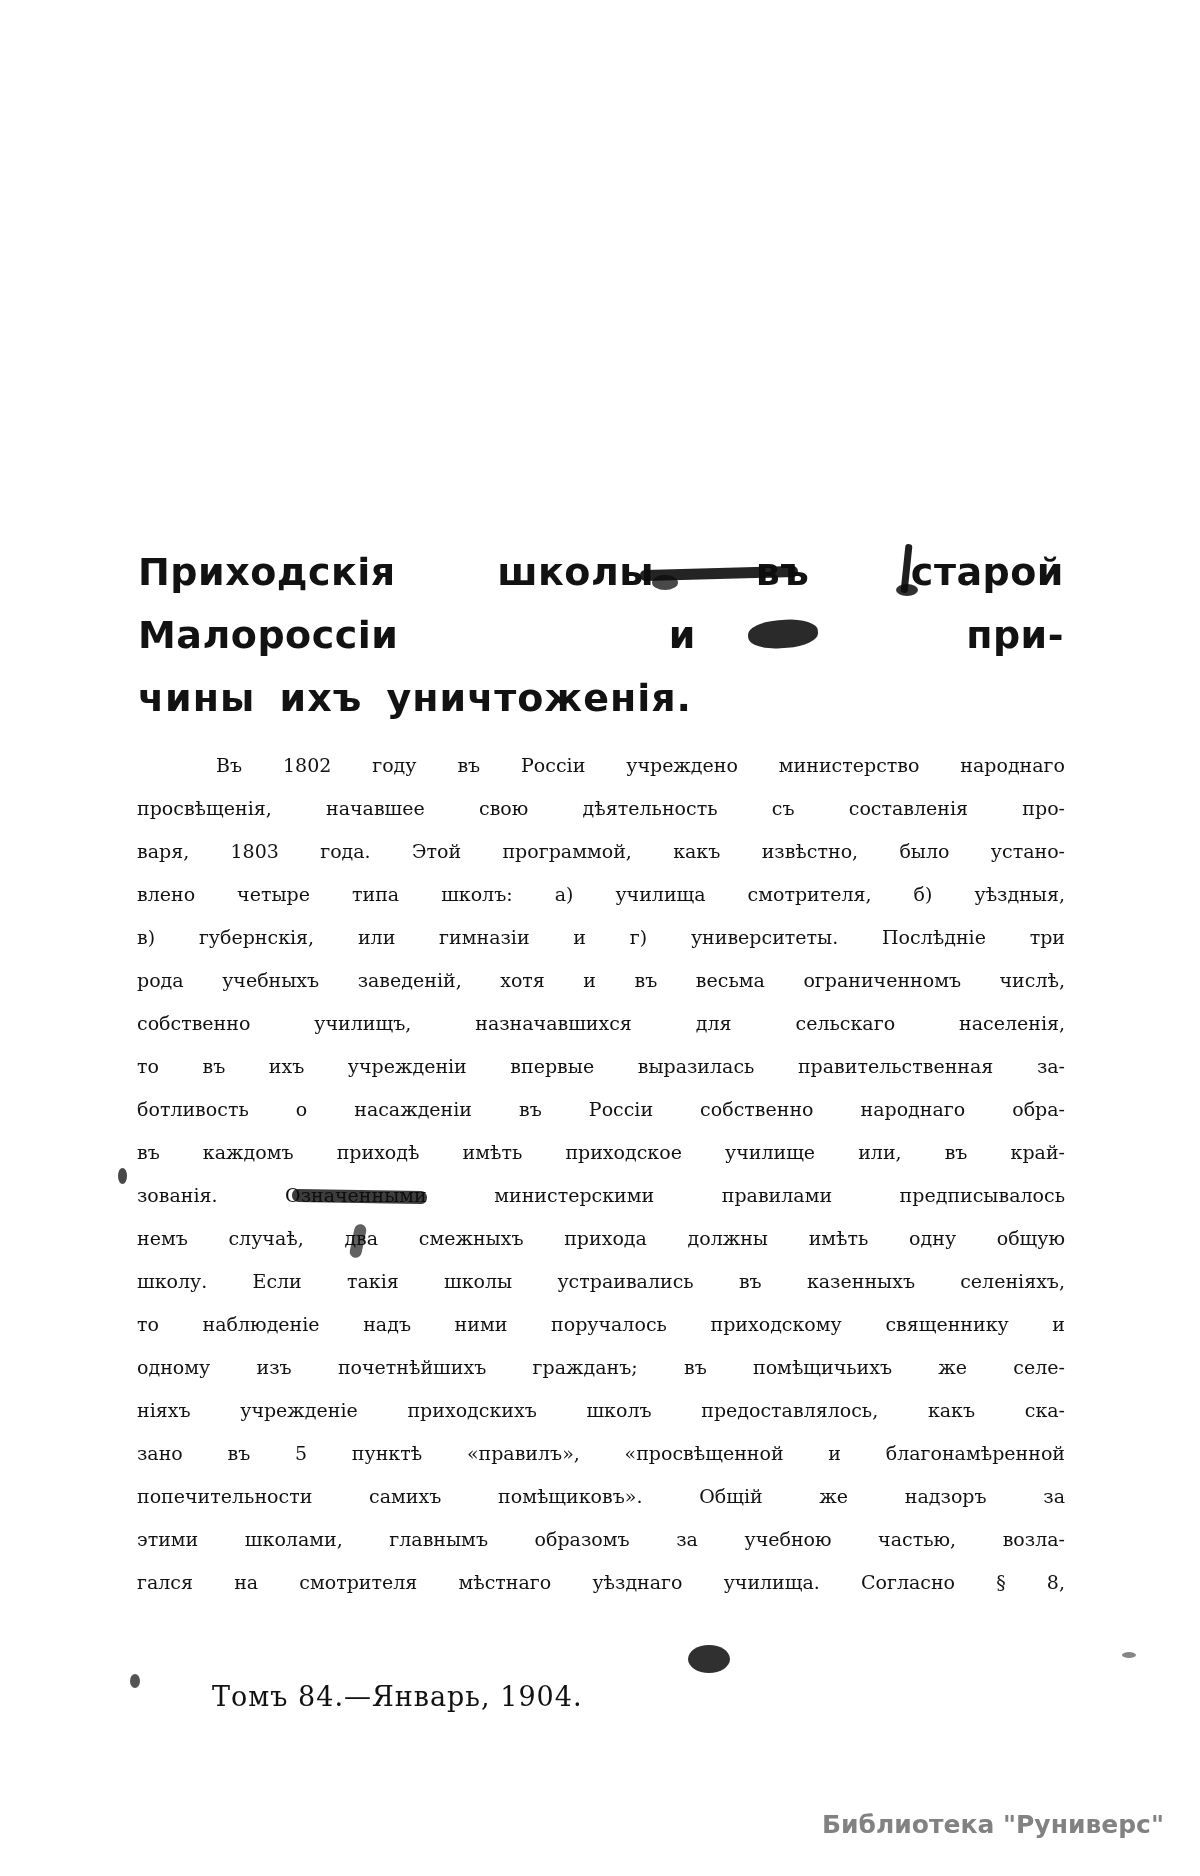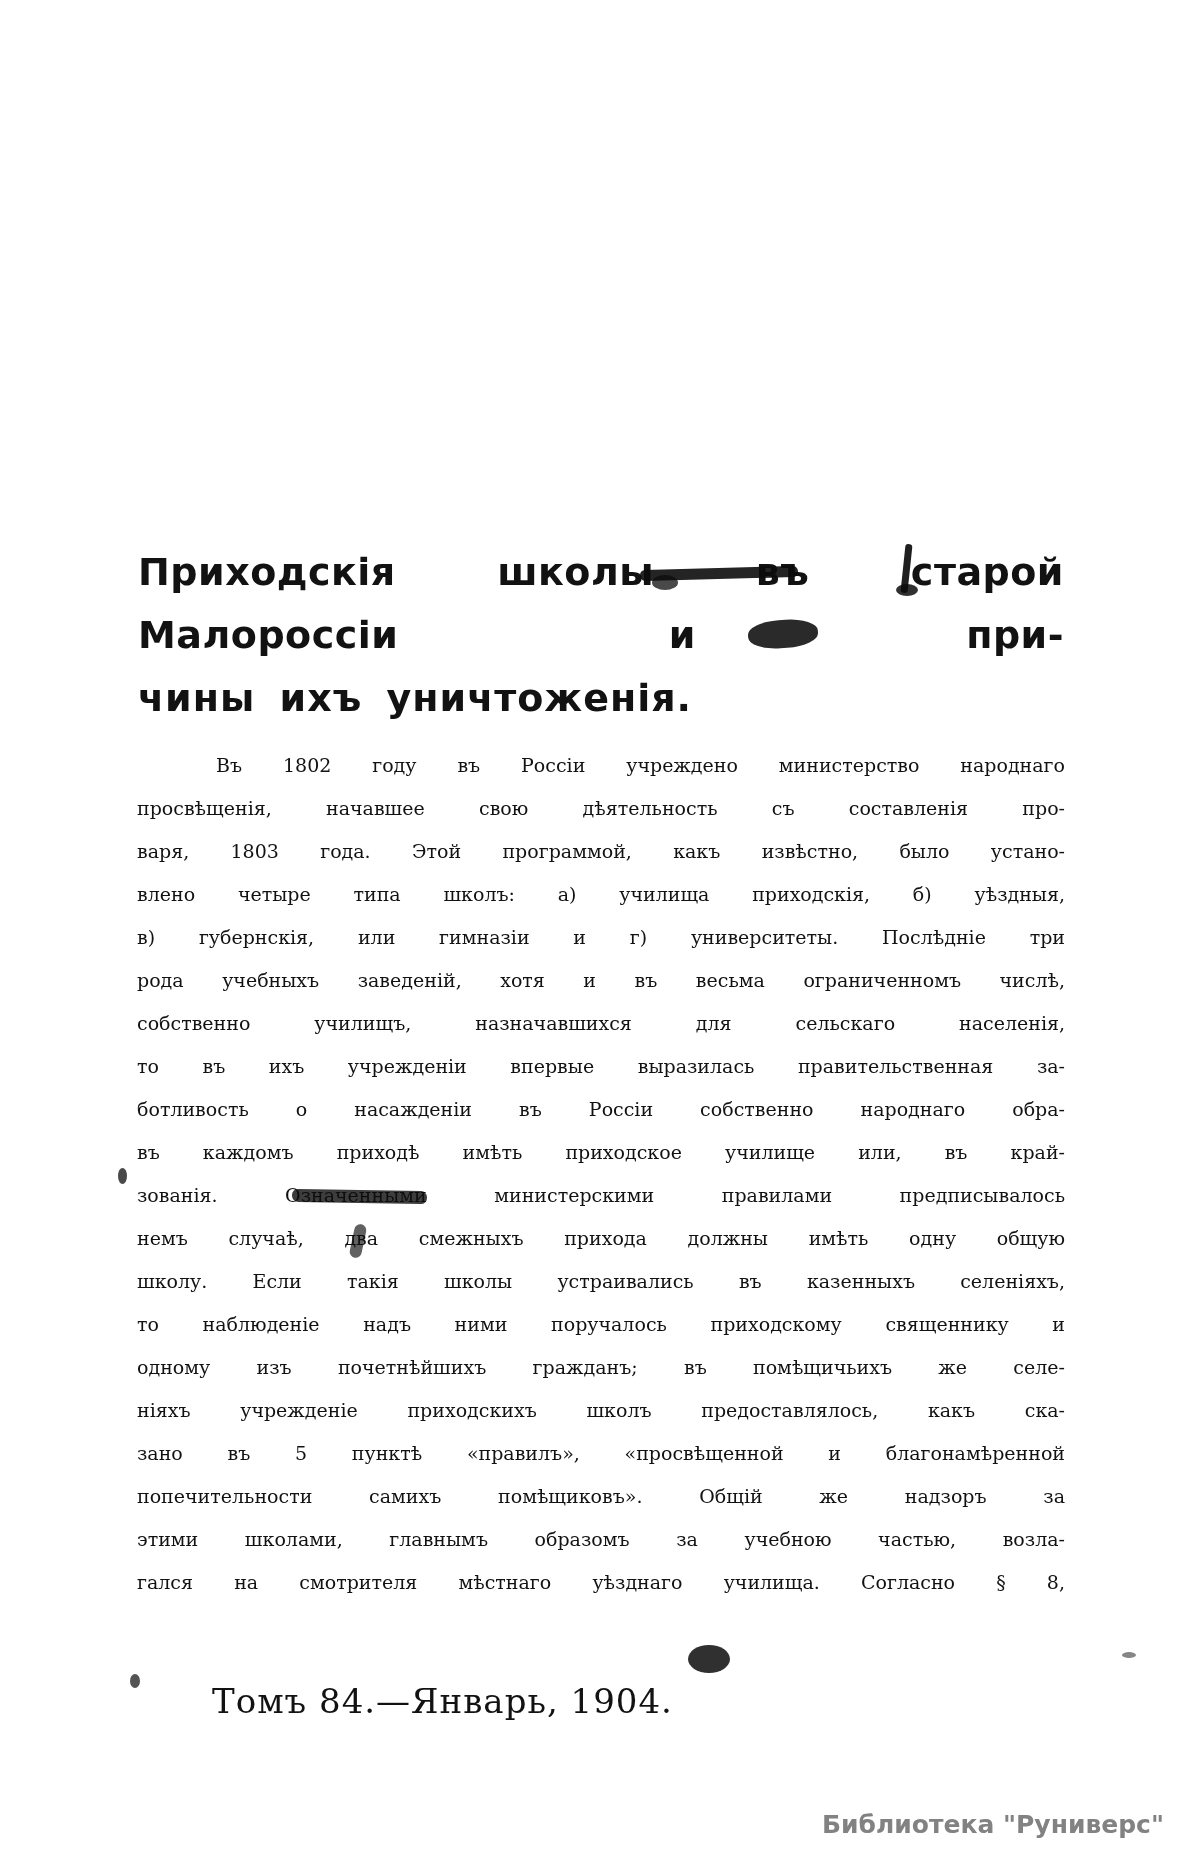--- a/index.html
+++ b/index.html
@@ -52,21 +52,21 @@
     text-align-last: justify;
     white-space: nowrap;
   }
   .body-line.indent {
     text-indent: 79px;
   }
   .volume-footer {
     position: absolute;
     left: 212px;
     top: 1681px;
-    font-size: 34px;
+    font-size: 27px;
     letter-spacing: 1px;
     color: var(--ink, #121212);
   }
   .watermark {
     position: absolute;
     left: 822px;
     top: 1810px;
     font-family: "DejaVu Sans", sans-serif;
     font-weight: bold;
     font-size: 25px;
@@ -96,21 +96,21 @@
 
   <div class="title-block">
     <div class="title-line-1">Приходскія школы въ старой Малороссіи и при-</div>
     <div class="title-line-2">чины ихъ уничтоженія.</div>
   </div>
 
   <div class="body-block">
     <div class="body-line indent">Въ 1802 году въ Россіи учреждено министерство народнаго</div>
     <div class="body-line">просвѣщенія, начавшее свою дѣятельность съ составленія про-</div>
     <div class="body-line">варя, 1803 года. Этой программой, какъ извѣстно, было устано-</div>
-    <div class="body-line">влено четыре типа школъ: а) училища приходскія, б) уѣздныя,</div>
+    <div class="body-line">влено четыре типа школъ: а) училища смотрителя, б) уѣздныя,</div>
     <div class="body-line">в) губернскія, или гимназіи и г) университеты. Послѣдніе три</div>
     <div class="body-line">рода учебныхъ заведеній, хотя и въ весьма ограниченномъ числѣ,</div>
     <div class="body-line">собственно училищъ, назначавшихся для сельскаго населенія,</div>
     <div class="body-line">то въ ихъ учрежденіи впервые выразилась правительственная за-</div>
     <div class="body-line">ботливость о насажденіи въ Россіи собственно народнаго обра-</div>
     <div class="body-line">въ каждомъ приходѣ имѣть приходское училище или, въ край-</div>
     <div class="body-line">зованія. Означенными министерскими правилами предписывалось</div>
     <div class="body-line">немъ случаѣ, два смежныхъ прихода должны имѣть одну общую</div>
     <div class="body-line">школу. Если такія школы устраивались въ казенныхъ селеніяхъ,</div>
     <div class="body-line">то наблюденіе надъ ними поручалось приходскому священнику и</div>

